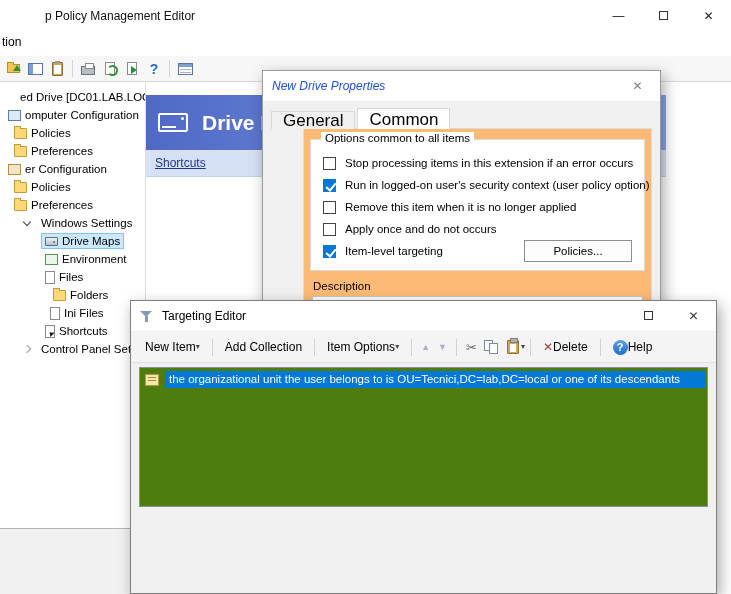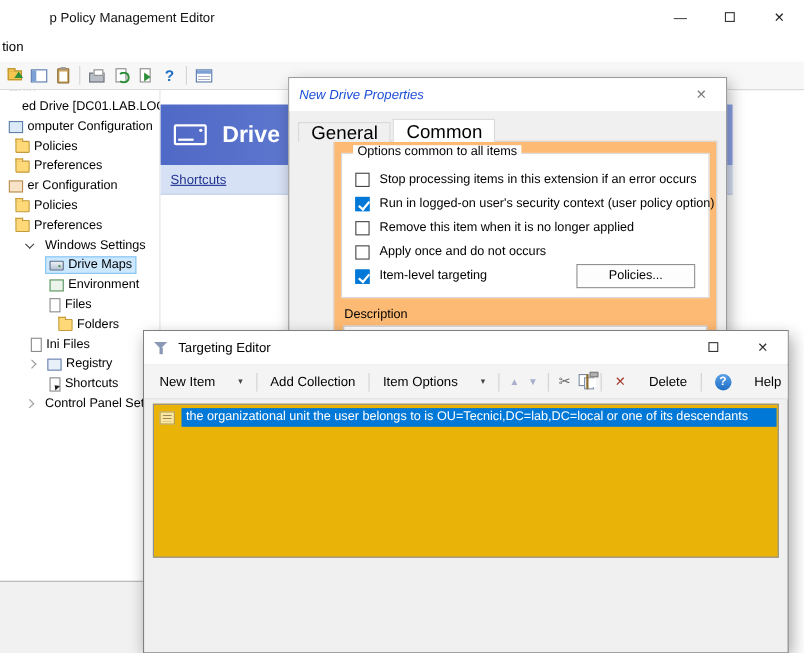--- a/index.html
+++ b/index.html
@@ -101,34 +101,34 @@
   .btn-targeting{position:absolute;right:4px;top:0;width:108px;height:22px;}
   .desc-label{margin:9px 0 0 9px;font-size:11.5px;}
   .desc-box{margin:4px 8px 0;height:36px;background:#fff;border:1px solid #c6c6c6;}
 
   
   .dlg2{left:130px;top:300px;width:587px;height:294px;z-index:20;border-color:#808080;}
   .funnel{position:relative;width:14px;height:13px;margin-right:8px;flex:none;}
   .funnel::before{content:"";position:absolute;left:0;top:1px;border-left:6px solid transparent;border-right:6px solid transparent;border-top:6px solid #8a97b5;}
   .funnel::after{content:"";position:absolute;left:5px;top:6px;width:3px;height:6px;background:#8a97b5;}
   .t-toolbar{position:absolute;left:0;right:0;top:31px;height:31px;background:#f4f4f4;border-bottom:1px solid #e0e0e0;display:flex;align-items:center;padding:0 7px;}
-  .tbtn{display:flex;align-items:center;gap:21px;padding:3px 7px;font-size:12px;white-space:nowrap;}
+  .tbtn{display:flex;align-items:center;gap:0;padding:3px 7px;font-size:12px;white-space:nowrap;}
   .caret{font-size:8px;color:#444;line-height:1;}
   .vsep{width:1px;height:17px;background:#d2d2d2;margin:0 5px;flex:none;}
   .arr{font-size:9px;color:#a9aecd;padding:0 4px;}
   .cutg{font-size:13px;color:#666;padding:0 4px;}
   .cp{position:relative;width:16px;height:15px;margin:0 3px;}
   .cp i{position:absolute;width:9px;height:11px;background:#fff;border:1px solid #7a8aa0;}
   .cp i.a{left:0;top:0;} .cp i.b{left:5px;top:3px;}
   .ps{position:relative;width:12px;height:14px;background:#cfa75e;border:1px solid #8f6f30;border-radius:1px;margin:0 2px 0 4px;}
   .ps::before{content:"";position:absolute;left:2px;top:-3px;width:6px;height:3px;background:#b0b0b0;border:1px solid #808080;}
   .ps::after{content:"";position:absolute;left:2px;top:3px;width:6px;height:8px;background:#fff;}
   .delx{color:#a33c2e;font-weight:bold;font-size:12px;}
   .helpc{width:15px;height:15px;border-radius:50%;background:linear-gradient(#5aa0e8,#1f6fc4);color:#fff;font-size:11px;font-weight:bold;display:flex;align-items:center;justify-content:center;flex:none;}
-  .t-list{position:absolute;left:8px;right:8px;top:66px;height:140px;background:#eab308;border:1px solid #8a8f99;}
+  .t-list{position:absolute;left:8px;right:8px;top:66px;height:140px;background:#4d7c0f;border:1px solid #8a8f99;}
   .sel-row{display:flex;align-items:center;gap:6px;margin:2px 1px 0;height:19px;padding-left:4px;}
   .ou-ico{width:14px;height:12px;background:#fbe6a2;border:1px solid #b09a4e;position:relative;flex:none;}
   .ou-ico::after{content:"";position:absolute;left:2px;top:2px;right:2px;bottom:2px;
     background:repeating-linear-gradient(#9a8a5a 0 1px,transparent 1px 3px);}
   .sel-text{background:#0078d7;color:#fff;font-size:11.5px;padding:2px 4px 3px;white-space:nowrap;overflow:hidden;flex:1;}
   .dlg2-bottom{position:absolute;left:0;right:0;top:206px;bottom:0;background:#f0f0f0;border-top:1px solid #d4d4d4;}
   .det-label{position:absolute;left:10px;top:13px;font-size:11.5px;white-space:nowrap;}
   .det-input{position:absolute;left:121px;top:6px;width:341px;height:23px;border:1px solid #707070;font-size:12px;padding:0 5px;font-family:inherit;background:#fff;}
   .btn-browse{position:absolute;left:471px;top:6px;width:81px;height:23px;}
   .det-cb{position:absolute;left:121px;top:40px;display:flex;gap:8px;align-items:center;font-size:11.5px;white-space:nowrap;}
@@ -255,31 +255,24 @@
           <span class="ti i-page"></span>
           <span class="tlabel">Files</span>
         </span>
     </div>
     <div class="trow" style="padding-left:49px">
       <span class="hl">
           <span class="ti i-folder"></span>
           <span class="tlabel">Folders</span>
         </span>
     </div>
-    <div class="trow" style="padding-left:24px">
+    <div class="trow" style="padding-left:46px">
       <span class="hl">
           <span class="ti i-page"></span>
           <span class="tlabel">Ini Files</span>
-        </span>
-    </div>
-    <div class="trow" style="padding-left:26px">
-      <span class="chev closed"></span>
-      <span class="hl">
-          <span class="ti i-reg"></span>
-          <span class="tlabel">Registry</span>
         </span>
     </div>
     <div class="trow" style="padding-left:41px">
       <span class="hl">
           <span class="ti i-short"></span>
           <span class="tlabel">Shortcuts</span>
         </span>
     </div>
     <div class="trow" style="padding-left:24px">
       <span class="chev closed"></span>

